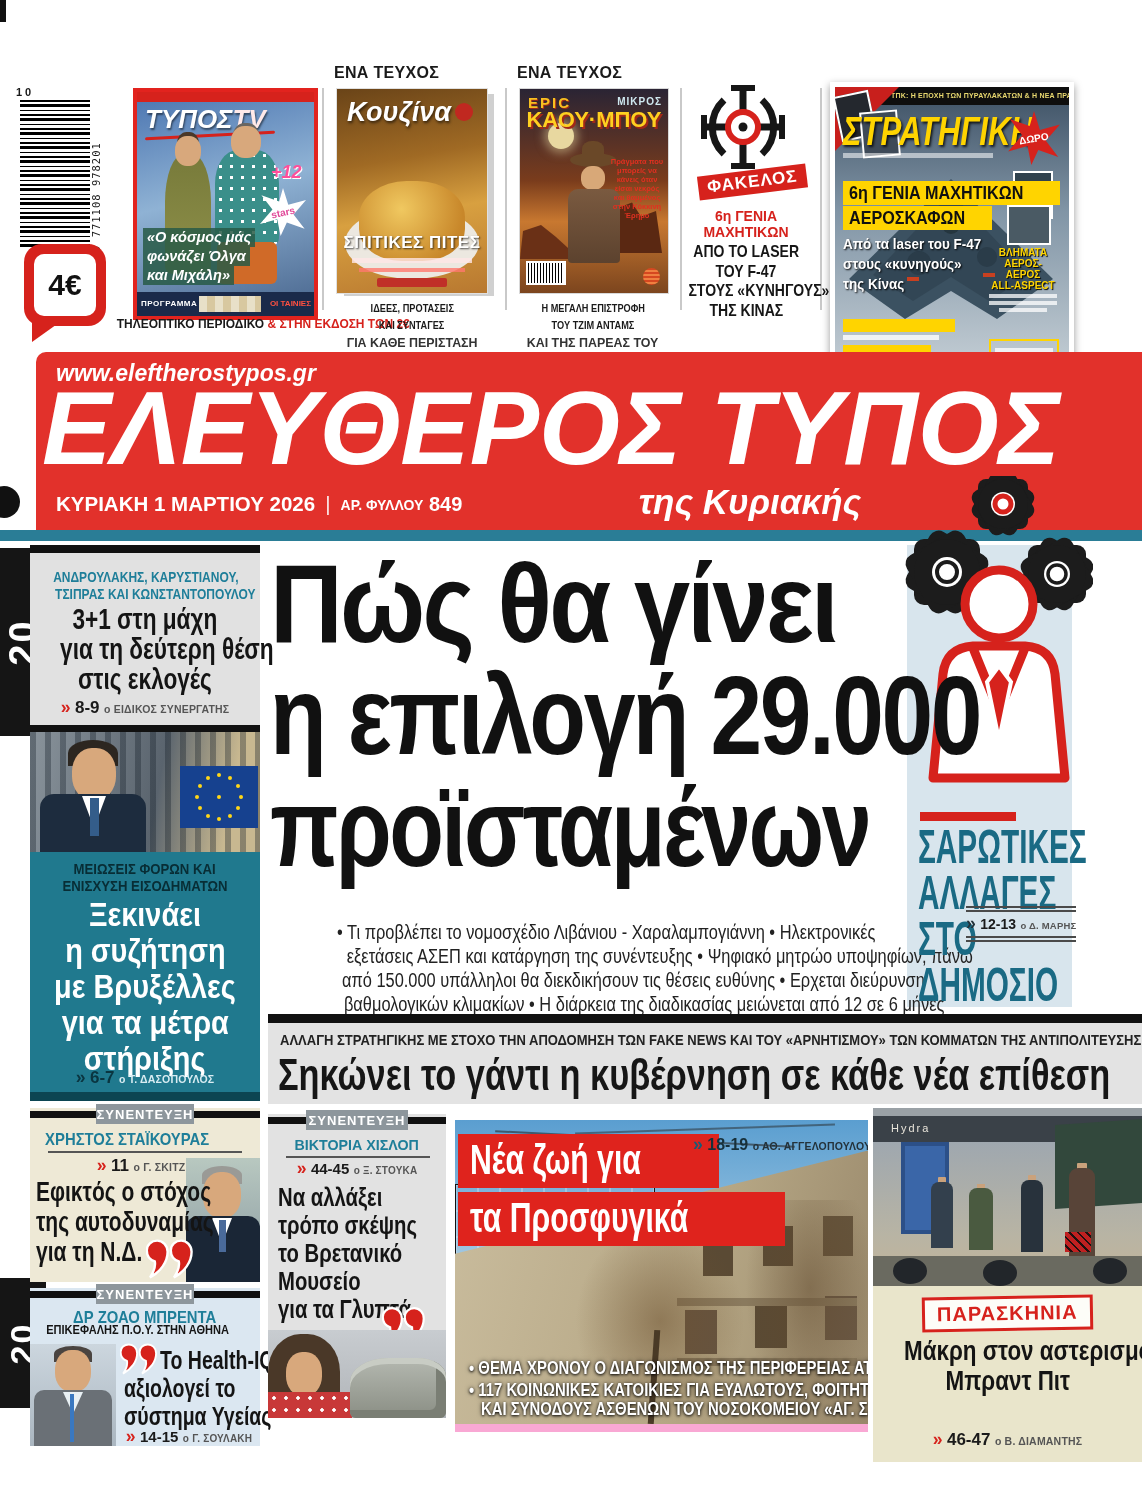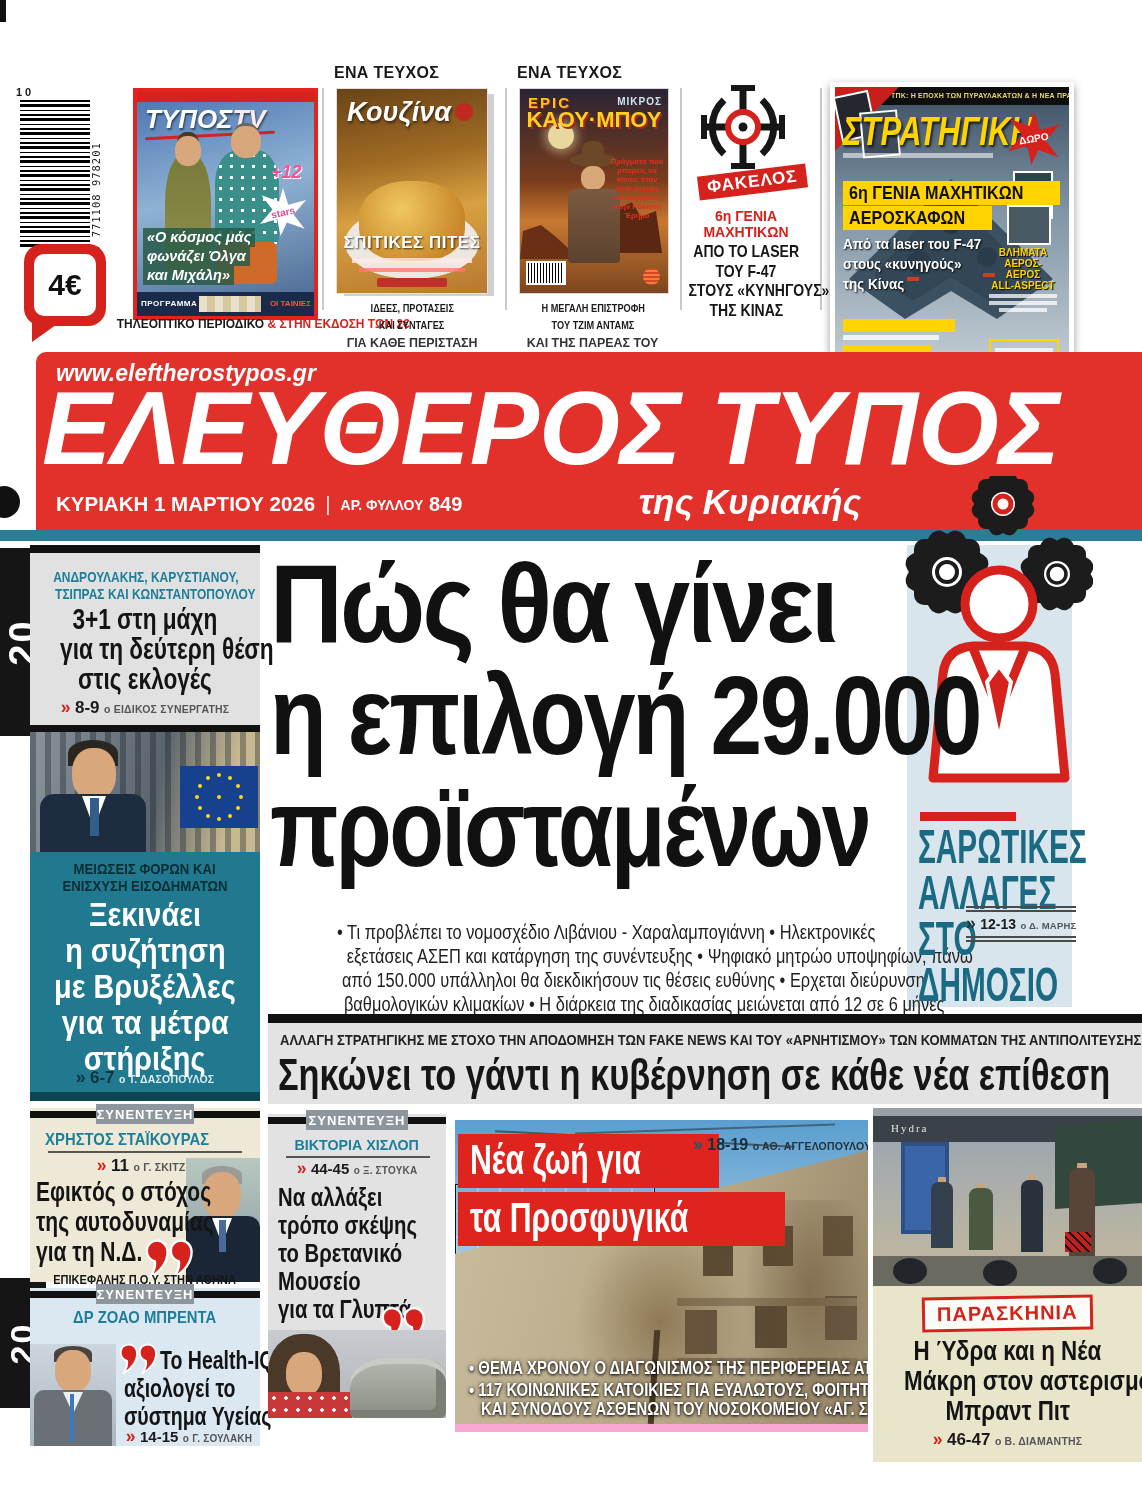--- a/index.html
+++ b/index.html
@@ -428,21 +428,21 @@
     </g>
   </svg>
 
   <div class="abs" style="left:30px;top:1288px;width:230px;height:158px;background:#dbe7f1"></div>
   <div class="abs tabbar" style="left:30px;top:1291px;width:66px"></div>
   <div class="abs tabbar" style="left:194px;top:1291px;width:66px"></div>
   <div class="abs tab" style="left:96px;top:1284px;width:98px;height:20px">
       <span>ΣΥΝΕΝΤΕΥΞΗ</span>
     </div>
   <div class="abs ctr iv-name" style="left:30px;top:1308px;width:230px"><span class="sxc" style="transform:scaleX(.9)">ΔΡ ΖΟΑΟ ΜΠΡΕΝΤΑ</span></div>
-  <div class="abs ctr iv-role" style="left:30px;top:1272px;width:230px"><span class="sxc" style="transform:scaleX(.85)">ΕΠΙΚΕΦΑΛΗΣ Π.Ο.Υ. ΣΤΗΝ ΑΘΗΝΑ</span></div>
+  <div class="abs ctr iv-role" style="left:30px;top:1322px;width:188px"><span class="sxc" style="transform:scaleX(.85)">ΕΠΙΚΕΦΑΛΗΣ Π.Ο.Υ. ΣΤΗΝ ΑΘΗΝΑ</span></div>
   <div class="abs cover" style="left:30px;top:1344px;width:86px;height:102px;background:linear-gradient(#ccd6de,#aab6c0)">
     <div class="abs" style="left:24px;top:2px;width:38px;height:16px;background:#4a4440;border-radius:50% 50% 0 0"></div>
     <div class="abs" style="left:25px;top:6px;width:36px;height:42px;background:#d8a87c;border-radius:45%"></div>
     <div class="abs" style="left:4px;top:46px;width:78px;height:56px;background:#6a7076;border-radius:10px 10px 0 0"></div>
     <div class="abs" style="left:33px;top:48px;width:20px;height:22px;background:#e8f0f4;clip-path:polygon(0 0,100% 0,50% 100%)"></div>
     <div class="abs" style="left:40px;top:50px;width:4px;height:48px;background:#3a78c0"></div>
   </div>
   <svg class="abs" style="left:120px;top:1342px" width="38" height="34" viewBox="0 0 60 52">
     <g fill="#d6221c" stroke="#fff" stroke-width="3">
       <path d="M14 3 C21 3 27 9 27 17 C27 30 18 42 5 49 C11 40 12 34 11 29 C5 27 1 22 1 15 C1 8 7 3 14 3 Z"></path>
@@ -509,37 +509,36 @@
       <span class="by" style="color:#24323a">ο ΑΘ. ΑΓΓΕΛΟΠΟΥΛΟΥ</span>
     </div>
     <div class="ph-bullet dot" style="left:14px;top:238px">ΘΕΜΑ ΧΡΟΝΟΥ Ο ΔΙΑΓΩΝΙΣΜΟΣ ΤΗΣ ΠΕΡΙΦΕΡΕΙΑΣ ΑΤΤΙΚΗΣ</div>
     <div class="ph-bullet dot" style="left:14px;top:260px">117 ΚΟΙΝΩΝΙΚΕΣ ΚΑΤΟΙΚΙΕΣ ΓΙΑ ΕΥΑΛΩΤΟΥΣ, ΦΟΙΤΗΤΕΣ</div>
     <div class="ph-bullet" style="left:26px;top:279px">ΚΑΙ ΣΥΝΟΔΟΥΣ ΑΣΘΕΝΩΝ ΤΟΥ ΝΟΣΟΚΟΜΕΙΟΥ «ΑΓ. ΣΑΒΒΑΣ»</div>
   </div>
 
   <div class="abs" style="left:873px;top:1108px;width:269px;height:8px;background:#9aa1a6"></div>
   <div class="abs cover" style="left:873px;top:1116px;width:269px;height:170px;background:linear-gradient(#98a4b2,#b8b4a4 70%,#c4b498)">
     <div class="abs" style="left:0;top:0;width:100%;height:26px;background:#3a4148"></div>
-    <span class="abs" style="left:18px;top:6px;font-size:11px;color:#e8e4da;letter-spacing:2px;font-family:Liberation Serif, serif">Hydra</span>
+    <span class="abs" style="left:18px;top:6px;font-size:11px;color:#e8e4da;letter-spacing:2px;font-family:Liberation Sans, sans-serif">Hydra</span>
     <div class="abs" style="left:28px;top:26px;width:48px;height:92px;background:#3a66a8;box-shadow:inset 0 0 0 4px #2c5088"></div>
     <div class="abs" style="left:182px;top:6px;width:87px;height:84px;background:#32483c;transform:skewY(-4deg)"></div>
     <div class="abs" style="left:58px;top:66px;width:22px;height:66px;background:#33404d;border-radius:8px 8px 0 0;box-shadow:0 -12px 0 -7px #caa27c"></div>
     <div class="abs" style="left:96px;top:72px;width:24px;height:62px;background:#4a5a40;border-radius:8px 8px 0 0;box-shadow:0 -12px 0 -8px #caa27c"></div>
     <div class="abs" style="left:148px;top:64px;width:22px;height:72px;background:#28323c;border-radius:8px 8px 0 0;box-shadow:0 -12px 0 -7px #caa27c"></div>
     <div class="abs" style="left:196px;top:52px;width:26px;height:88px;background:#584438;border-radius:9px 9px 0 0;box-shadow:0 -13px 0 -8px #caa27c"></div>
     <div class="abs" style="left:192px;top:116px;width:26px;height:20px;background:repeating-linear-gradient(45deg,#c02020 0 4px,#201010 4px 6px)"></div>
     <div class="abs" style="left:0;top:140px;width:100%;height:30px;background:#6a6a60"></div>
     <div class="abs" style="left:20px;top:142px;width:34px;height:26px;border-radius:50%;background:#22262a;box-shadow:90px 2px 0 #22262a,200px 0 0 #22262a"></div>
   </div>
   <div class="abs" style="left:873px;top:1286px;width:269px;height:176px;background:#e9e5cb"></div>
   <div class="abs ctr" style="left:873px;top:1296px;width:269px">
     <span class="stamp-border" style="transform:rotate(-1deg)">ΠΑΡΑΣΚΗΝΙΑ</span>
   </div>
   <div class="abs ctr" style="left:873px;top:1336px;width:269px;font-size:28px;line-height:30px">
-    <div class="h-cond"><span class="sxc" style="transform:scaleX(.8)">Η Ύδρα και η Νέα</span></div>
     <div class="h-cond"><span class="sxc" style="transform:scaleX(.8)">Μάκρη στον αστερισμό</span></div>
     <div class="h-cond"><span class="sxc" style="transform:scaleX(.8)">Μπραντ Πιτ</span></div>
   </div>
   <div class="abs ctr nw" style="left:873px;top:1430px;width:269px">
     <span class="arr red"></span>
     <span class="pg">46-47</span>
     <span class="by">ο Β. ΔΙΑΜΑΝΤΗΣ</span>
   </div>
 
 </div>

